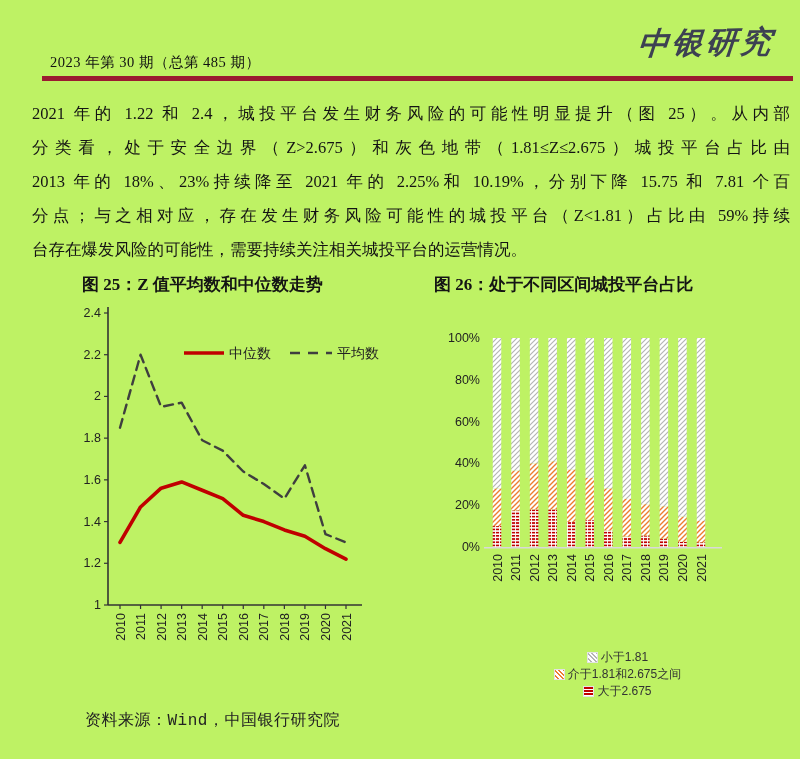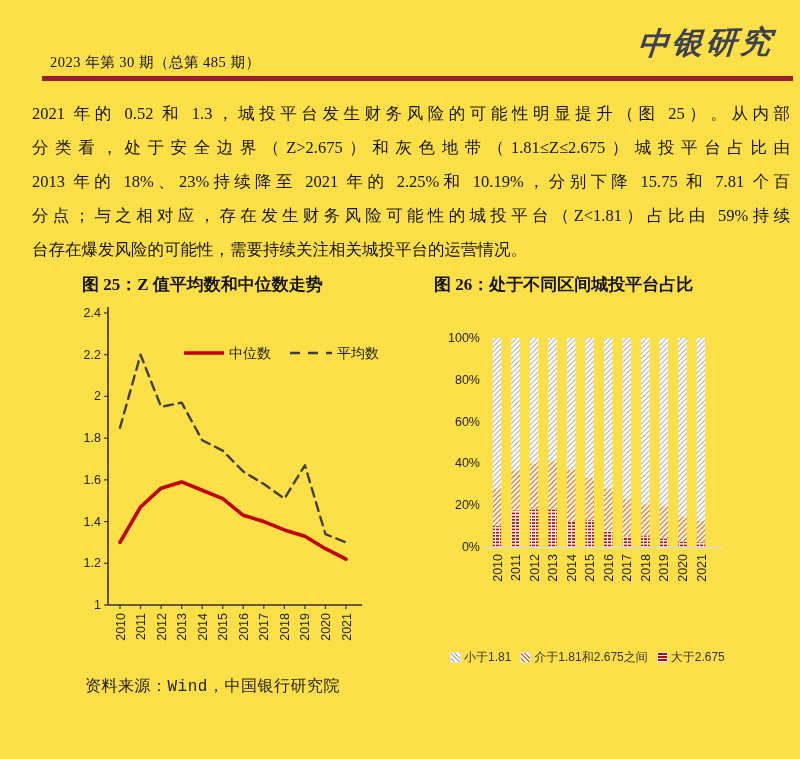--- a/index.html
+++ b/index.html
@@ -1,19 +1,19 @@
 <!DOCTYPE html>
 <html><head>
 <meta charset="utf-8">
 <style>
   html,body{margin:0;padding:0;background:#ffffff;}
   .page{
     position:relative;
     width:800px;height:759px;
-    background:#fde047;
+    background:#bef264;
     font-family:"Liberation Serif","DejaVu Serif",serif;
     color:#1a1a1a;
     overflow:hidden;
   }
   
   .header{position:relative;height:76px;}
   .issue{
     position:absolute;left:50px;bottom:4px;
     font-size:14.5px;letter-spacing:.5px;color:#111;
   }
@@ -48,21 +48,21 @@
     margin:0;line-height:24px;white-space:nowrap;
   }
   .figure-25 .fig-title{margin-left:24px;}
   .figure-26 .fig-title{margin-left:6px;}
   .chart-svg{display:block;margin-top:4px;}
   .chart-font, .chart-svg text{font-family:"Liberation Sans","DejaVu Sans",sans-serif;}
   
   .fig26-legend{
     display:flex;align-items:center;margin:10px 0 0 22px;
     font-family:"Liberation Sans","DejaVu Sans",sans-serif;
-    font-size:12px;color:#333;
+    font-size:12px;color:#333;flex-direction:column;
   }
   .legend-item{display:flex;align-items:center;margin-right:9px;}
   .legend-swatch{width:11px;height:11px;margin-right:3px;border:1px solid #e3e3e3;box-sizing:border-box;}
   .sw-gray-hatch{background:repeating-linear-gradient(45deg,#ffffff 0 2px,#b5b5b5 2px 3.2px);}
   .sw-orange-hatch{background:repeating-linear-gradient(45deg,#ffffff 0 2px,#ed7d31 2px 3.2px);}
   .sw-red-lines{background:repeating-linear-gradient(180deg,#c00000 0 1.6px,#ffffff 1.6px 3.2px);}
   
   .source{
     margin:10px 0 0 85px;
     font-size:16px;color:#222;letter-spacing:.5px;font-family:Liberation Mono, monospace;
@@ -73,21 +73,21 @@
 
 <div class="page">
 
   <div class="header">
     <div class="issue">2023 年第 30 期（总第 485 期）</div>
     <div class="logo">中银研究</div>
   </div>
   <div class="rule" id="header-rule" style="background: rgb(155, 27, 49);"></div>
 
   <div class="paragraph" id="paragraph">
-      <div class="para-line just"><span>2021 年的 0.52 和 1.3，</span><span class="red-underline">城投平台发生财务风险的可能性明显提升</span><span>（图 25）。从内部</span></div>
+      <div class="para-line just"><span>2021 年的 1.22 和 2.4，</span><span class="red-underline">城投平台发生财务风险的可能性明显提升</span><span>（图 25）。从内部</span></div>
       <div class="para-line just"><span>分类看，处于安全边界（Z&gt;2.675）和灰色地带（1.81≤Z≤2.675）城投平台占比由</span></div>
       <div class="para-line just"><span>2013 年的 18%、23%持续降至 2021 年的 2.25%和 10.19%，分别下降 15.75 和 7.81 个百</span></div>
       <div class="para-line just"><span>分点；与之相对应，存在发生财务风险可能性的城投平台（Z&lt;1.81）占比由 59%持续</span></div>
       <div class="para-line"><span class="red-underline">台存在爆发风险的可能性，需要持续关注相关城投平台的运营情况。</span></div>
     </div>
 
   <div class="charts-row">
     <section class="figure figure-25">
       <h3 class="fig-title">图 25：Z 值平均数和中位数走势</h3>
       <svg id="fig25-svg" class="chart-svg" width="346" height="344" viewBox="0 0 346 344">

